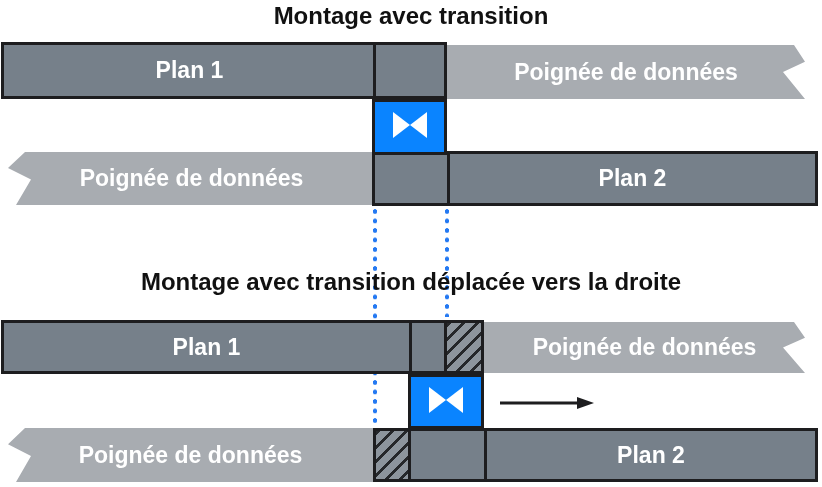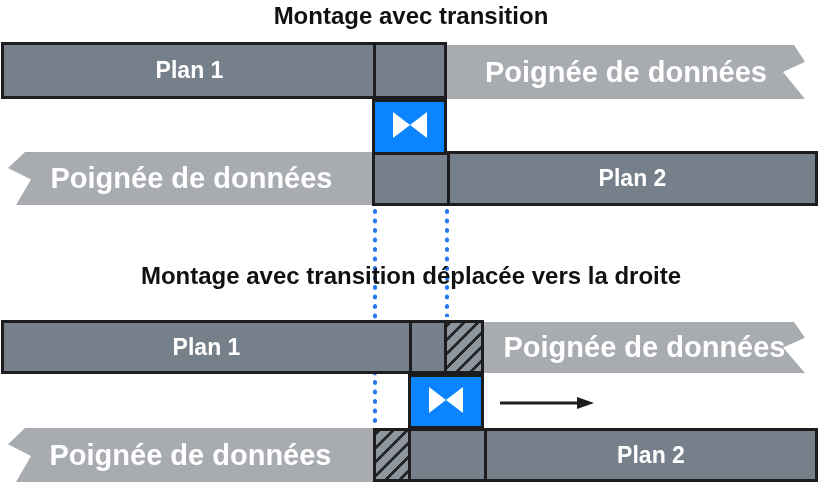--- a/index.html
+++ b/index.html
@@ -44,21 +44,21 @@
     display:flex;align-items:center;justify-content:center;
     color:var(--label_white);
     font-size:23px;font-weight:bold;
     white-space:nowrap;
   }
   .handle{
     position:absolute;
     background:var(--handle_gray);
     display:flex;align-items:center;justify-content:center;
     color:var(--label_white);
-    font-size:29px;font-weight:bold;
+    font-size:23px;font-weight:bold;
     white-space:nowrap;
     z-index:1;
   }
   .handle-right-edge{
     clip-path:polygon(0 0, calc(100% - 11px) 0, 100% 31%, calc(100% - 22px) 50%, 100% 100%, 0 100%);
   }
   .handle-left-edge{
     clip-path:polygon(17px 0, 100% 0, 100% 100%, 8px 100%, 23px 52%, 0 30%);
   }
   .transition-box{
@@ -109,21 +109,21 @@
       </svg>
     </span>
   </div>
 
   <div class="handle handle-left-edge" style="left:8px;top:152px;width:367px;height:53px;">Poignée de données</div>
   <div class="clip" style="left:372px;top:151px;width:446px;height:55px;">
     <div class="divider" style="left:72px;"></div>
     <div class="bar-label" style="left:75px;right:0;">Plan 2</div>
   </div>
 
-  <div class="title" style="top:262px;">Montage avec transition déplacée vers la droite</div>
+  <div class="title" style="top:268px;">Montage avec transition déplacée vers la droite</div>
 
   <div class="clip" style="left:1px;top:320px;width:446px;height:54px;">
     <div class="bar-label" style="left:0;width:405px;">Plan 1</div>
     <div class="divider" style="left:405px;"></div>
   </div>
   <div class="hatch" style="left:444px;top:320px;width:40px;height:54px;"></div>
   <div class="handle handle-right-edge" style="left:484px;top:322px;width:321px;height:51px;">Poignée de données</div>
 
   <div class="transition-box" style="left:408px;top:374px;width:76px;height:55px;">
     <span>

